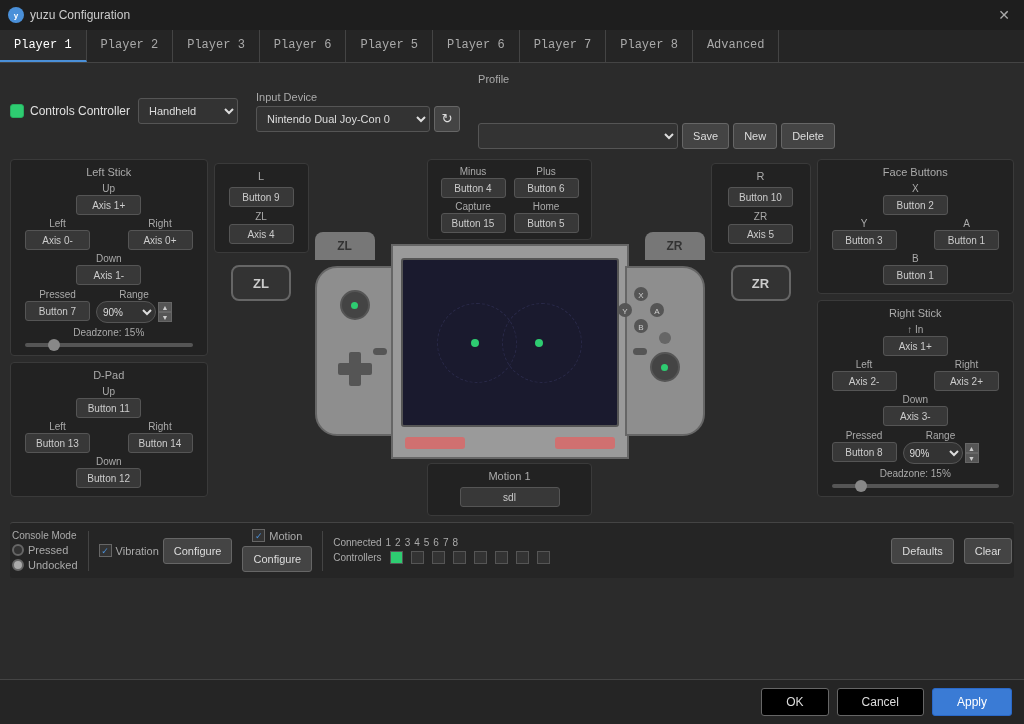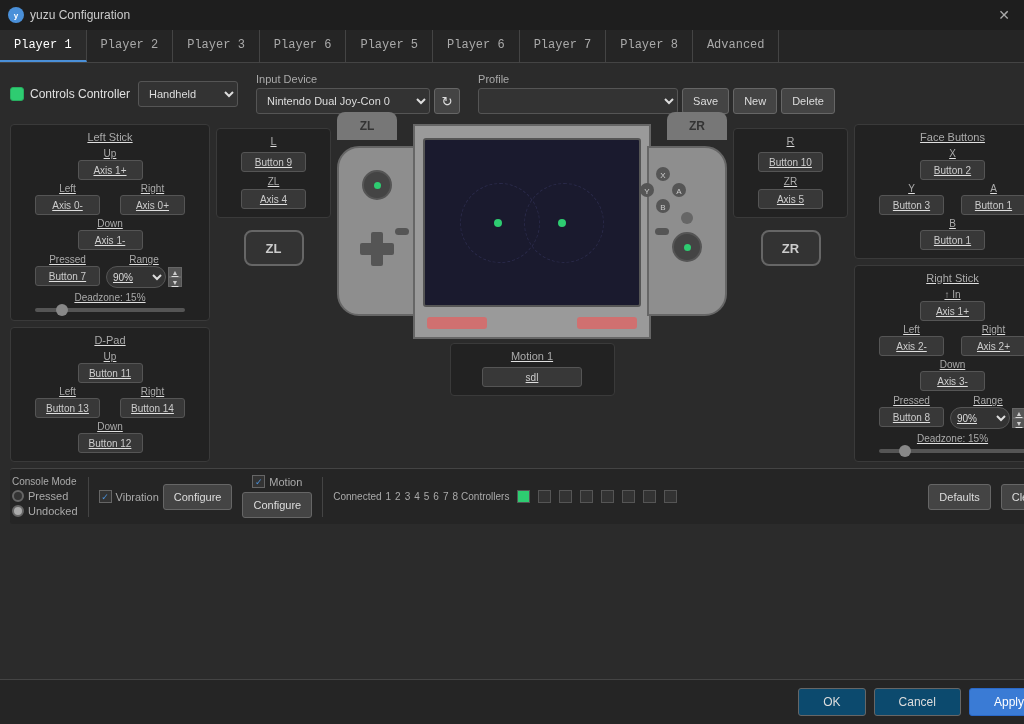--- a/index.html
+++ b/index.html
@@ -169,31 +169,30 @@
     
     .final-row {
       display: flex; justify-content: flex-end;
       padding: 8px 12px;
       gap: 8px;
       background: #252525;
       border-top: 1px solid #444;
     }
     .btn-final {
       padding: 6px 24px;
-      background: #0c4a6e; border: 1px solid #666; color: #ddd;
+      background: #000000; border: 1px solid #666; color: #ddd;
       border-radius: 3px; cursor: pointer; font-size: 12px;
     }
     .btn-final.blue { background: #3a7bd5; border-color: #2968c8; color: white; }
 
     .section-box {
       background: #222;
       border: 1px solid #3a3a3a;
       border-radius: 4px;
-      padding: 6px 24px;
-      text-decoration: underline;
+      padding: 6px 14px;
     }
     .section-title {
       text-align: center; font-size: 11px; color: #aaa; margin-bottom: 5px;
     }
     .input-btn {
       background: #383838; border: 1px solid #555; color: #ccc;
       padding: 2px 6px; border-radius: 3px; font-size: 10px;
       height: 20px; min-width: 65px; text-align: center; cursor: pointer;
       display: flex; align-items: center; justify-content: center;
     }
@@ -269,21 +268,21 @@
           <span class="section-label">Input Device</span>
           <div style="display:flex; gap:4px; align-items:center;">
             <select class="select-box" style="width:174px">
               <option>Nintendo Dual Joy-Con 0</option>
             </select>
             <button class="refresh-btn">↻</button>
           </div>
         </div>
         <div style="flex:1; display:flex; flex-direction:column; align-items:flex-start; margin-left:10px;">
           <span class="section-label">Profile</span>
-          <div style="display:flex; gap:4px; align-items:center;">
+          <div style="display:flex; gap:4px; align-items:center;margin-top:35px;">
             <select class="select-box" style="width:200px">
               <option></option>
             </select>
             <button class="btn">Save</button>
             <button class="btn">New</button>
             <button class="btn">Delete</button>
           </div>
         </div>
       </div>
 
@@ -382,20 +381,42 @@
             </div>
           </div>
 
           <div style="display:flex; justify-content:center; padding:8px 0;">
             <div class="zl-badge">ZL</div>
           </div>
         </div>
 
         <div style="flex:1; display:flex; flex-direction:column; align-items:center; gap:4px;">
 
+          <div class="section-box" style="width:165px;">
+            <div style="display:flex; gap:8px; justify-content:center; margin-bottom:3px;">
+              <div class="col-labeled">
+                <span class="dir-label">Minus</span>
+                <div class="input-btn">Button 4</div>
+              </div>
+              <div class="col-labeled">
+                <span class="dir-label">Plus</span>
+                <div class="input-btn">Button 6</div>
+              </div>
+            </div>
+            <div style="display:flex; gap:8px; justify-content:center;">
+              <div class="col-labeled">
+                <span class="dir-label">Capture</span>
+                <div class="input-btn">Button 15</div>
+              </div>
+              <div class="col-labeled">
+                <span class="dir-label">Home</span>
+                <div class="input-btn">Button 5</div>
+              </div>
+            </div>
+          </div>
 
           <div style="position:relative; width:390px; height:215px;">
 
             <div class="zl-overlay">ZL</div>
 
             <div class="zr-overlay">ZR</div>
 
             <div style="position:absolute; left:0; top:22px; width:80px; height:170px; background:#8e8e8e; border-radius:22px 0 0 22px; border:2px solid #666;">
 
               <div style="position:absolute; top:22px; left:50%; transform:translateX(-50%); width:30px; height:30px; background:#444; border-radius:50%; border:2px solid #555; display:flex; align-items:center; justify-content:center;">
@@ -584,21 +605,21 @@
 
         <div style="display:flex; flex-direction:column; align-items:center; gap:4px;">
           <div class="checkbox-row">
             <div class="checkbox checked"></div>
             <span>Motion</span>
           </div>
           <button class="btn">Configure</button>
         </div>
         <div style="width:1px; height:40px; background:#444;"></div>
 
-        <div style="display:flex; gap:3px;">
+        <div style="display:flex; flex-direction:column; gap:3px;">
           <div style="display:flex; gap:4px; align-items:center;">
             <span style="font-size:10px; color:#aaa;">Connected</span>
             <span style="font-size:10px; color:#aaa;">1</span>
             <span style="font-size:10px; color:#aaa;">2</span>
             <span style="font-size:10px; color:#aaa;">3</span>
             <span style="font-size:10px; color:#aaa;">4</span>
             <span style="font-size:10px; color:#aaa;">5</span>
             <span style="font-size:10px; color:#aaa;">6</span>
             <span style="font-size:10px; color:#aaa;">7</span>
             <span style="font-size:10px; color:#aaa;">8</span>

